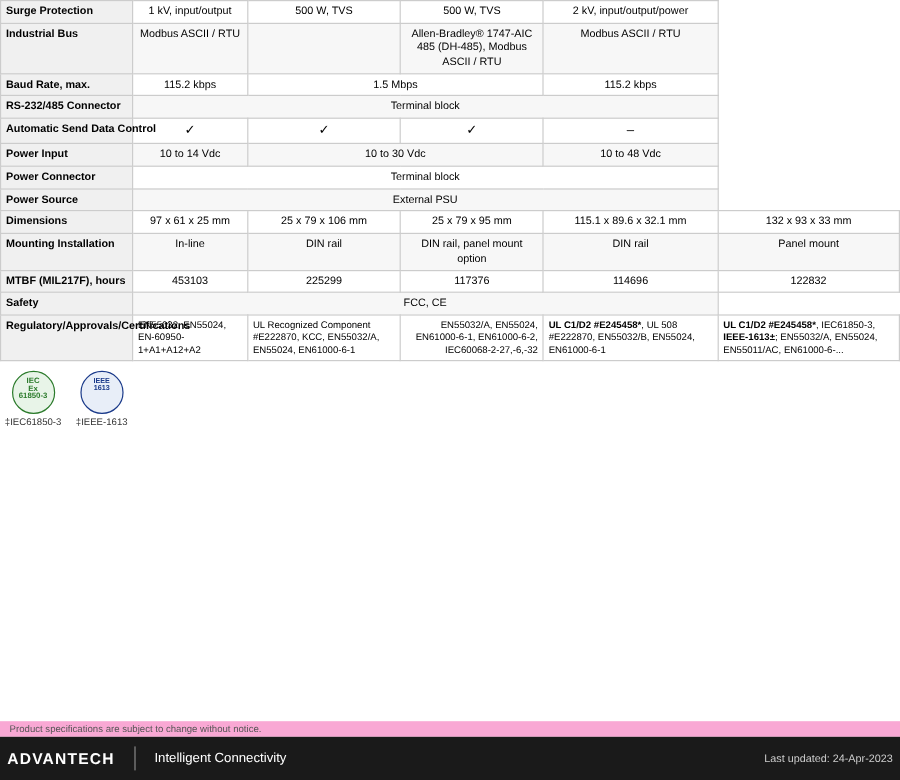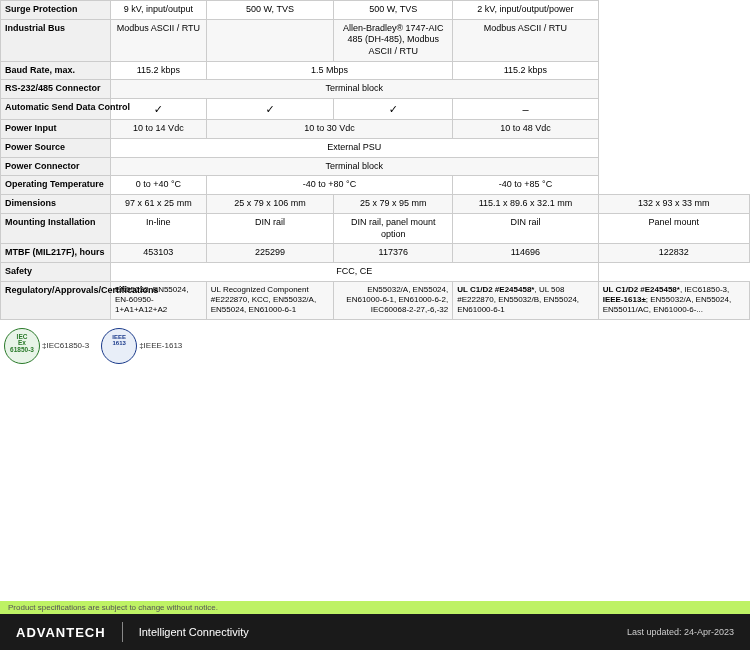--- a/index.html
+++ b/index.html
@@ -44,36 +44,36 @@
     .center { text-align: center; }
     .checkmark { font-size: 11px; }
     .logos-row {
       display: flex;
       align-items: center;
       gap: 12px;
       padding: 8px 4px;
     }
     .logo-item {
       display: flex;
-      flex-direction: row;
+      flex-direction: column;
       align-items: center;
       font-size: 8px;
       gap: 2px;
     }
     .footer {
       position: absolute;
       bottom: 0;
       left: 0;
       width: 750px;
       background: #1a1a1a;
       color: #fff;
       display: flex;
       align-items: center;
       height: 36px;
-      padding: 0 16px;
+      padding: 0 6px;
     }
     .footer-brand {
       display: flex;
       align-items: center;
       gap: 8px;
     }
     .advantech-logo {
       font-weight: bold;
       font-size: 13px;
       letter-spacing: 1px;
@@ -95,21 +95,21 @@
       color: #ccc;
     }
     .sub-note {
       position: absolute;
       bottom: 36px;
       left: 0;
       width: 100%;
       font-size: 8px;
       color: #555;
       padding: 2px 8px;
-      background: #bef264;
+      background: #f9a8d4;
     }
     .iec-badge {
       display: inline-block;
       background: #e8f4e8;
       border: 1.5px solid #2a7a2a;
       border-radius: 50%;
       width: 36px;
       height: 36px;
       text-align: center;
       line-height: 1;
@@ -134,21 +134,21 @@
     }
   </style>
 </head>
 <body>
 
 <div class="main-content">
   <table>
     <tbody id="table-body">
         <tr>
           <td class="row-label">Surge Protection</td>
-          <td class="center">9 kV, input/output</td>
+          <td class="center">1 kV, input/output</td>
           <td class="center">500 W, TVS</td>
           <td class="center">500 W, TVS</td>
           <td class="center">2 kV, input/output/power</td>
         </tr>
         <tr>
           <td class="row-label">Industrial Bus</td>
           <td class="center">Modbus ASCII / RTU</td>
           <td class="center"></td>
           <td class="center">Allen-Bradley® 1747-AIC 485 (DH-485), Modbus ASCII / RTU</td>
           <td class="center">Modbus ASCII / RTU</td>
@@ -170,32 +170,26 @@
           <td class="center checkmark">✓</td>
           <td class="center checkmark">–</td>
         </tr>
         <tr>
           <td class="row-label">Power Input</td>
           <td class="center">10 to 14  Vdc</td>
           <td colspan="2" class="center">10 to 30 Vdc</td>
           <td class="center">10 to 48 Vdc</td>
         </tr>
         <tr>
+          <td class="row-label">Power Connector</td>
+          <td colspan="4" class="center">Terminal block</td>
+        </tr>
+        <tr>
           <td class="row-label">Power Source</td>
           <td colspan="4" class="center">External PSU</td>
-        </tr>
-        <tr>
-          <td class="row-label">Power Connector</td>
-          <td colspan="4" class="center">Terminal block</td>
-        </tr>
-        <tr>
-          <td class="row-label">Operating Temperature</td>
-          <td class="center">0 to +40 °C</td>
-          <td colspan="2" class="center">-40 to +80 °C</td>
-          <td class="center">-40 to +85 °C</td>
         </tr>
         <tr>
           <td class="row-label">Dimensions</td>
           <td class="center">97 x 61 x 25 mm</td>
           <td class="center">25 x 79 x 106 mm</td>
           <td class="center">25 x 79 x 95 mm</td>
           <td class="center">115.1 x 89.6 x 32.1 mm</td>
           <td class="center">132 x 93 x 33 mm</td>
         </tr>
         <tr>

